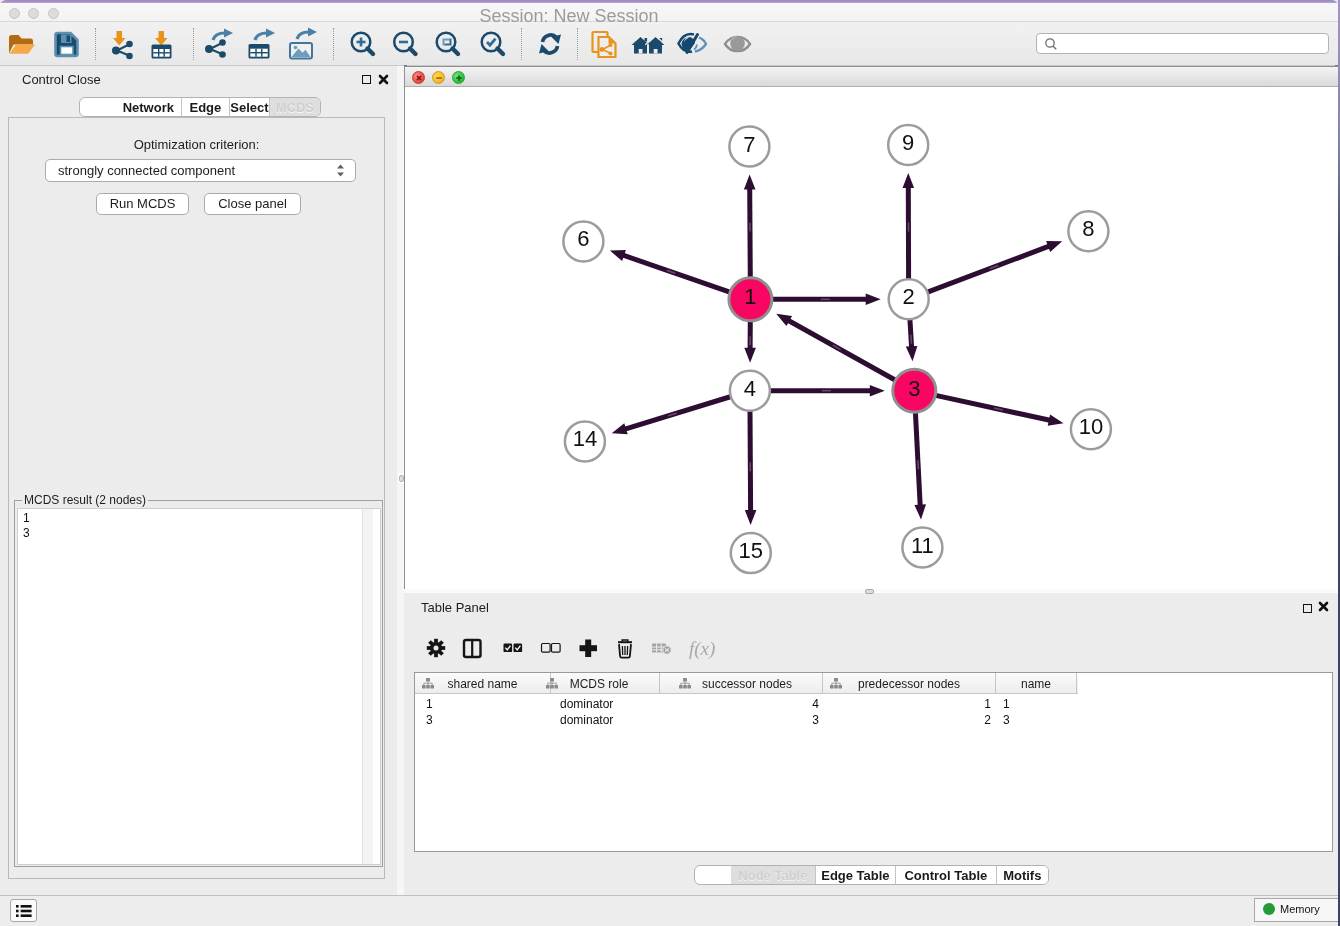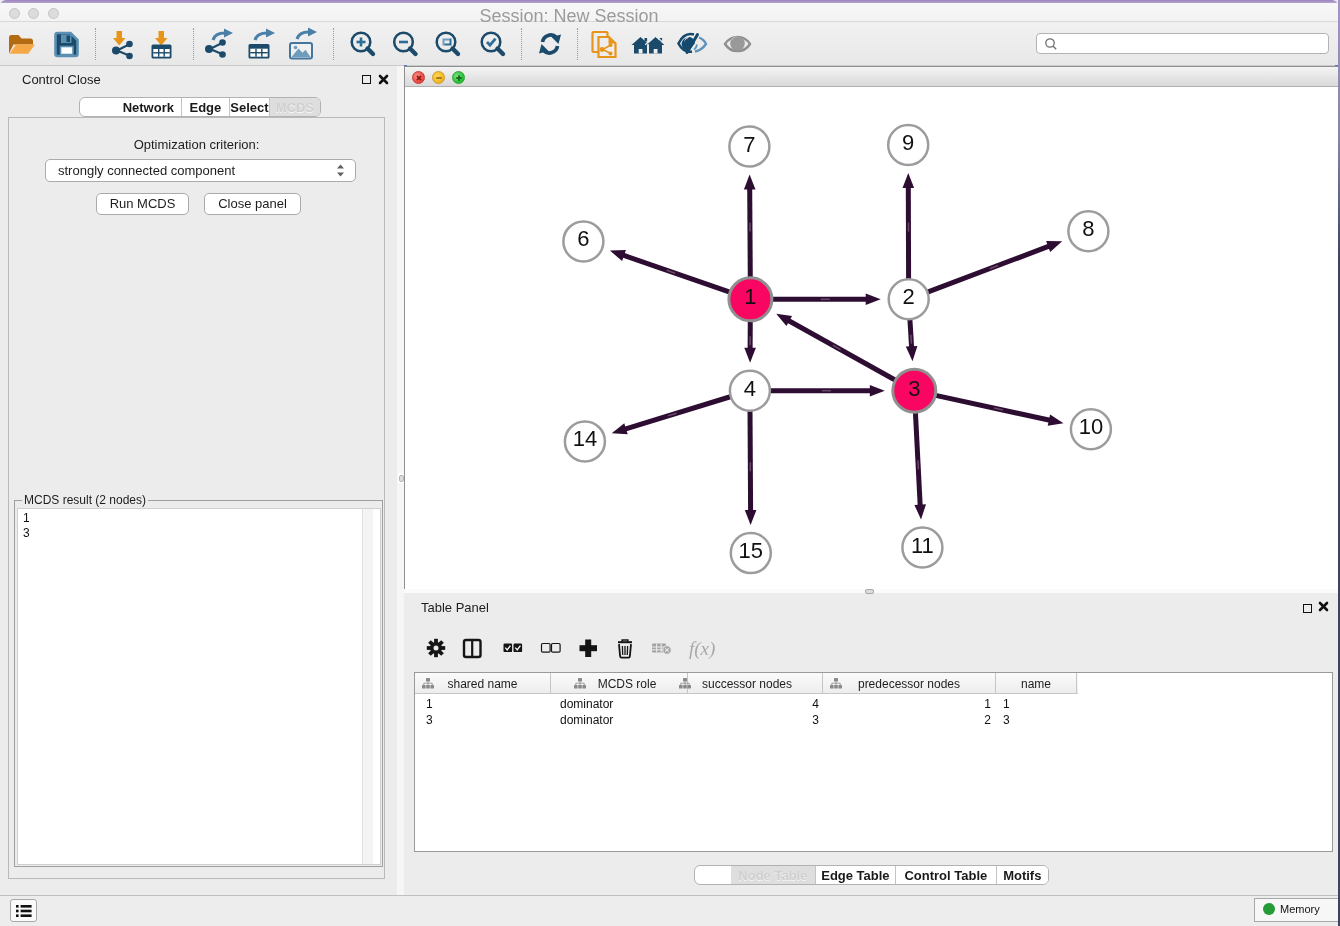--- a/index.html
+++ b/index.html
@@ -397,21 +397,21 @@
               <g fill="#8a8a8a">
                 <rect x="4" y="0" width="4" height="3.4" rx="0.5"></rect>
                 <rect x="0" y="7" width="3.6" height="3.4" rx="0.5"></rect>
                 <rect x="4.2" y="7" width="3.6" height="3.4" rx="0.5"></rect>
                 <rect x="8.4" y="7" width="3.6" height="3.4" rx="0.5"></rect>
               </g>
               <g stroke="#8a8a8a" stroke-width="0.8" fill="none">
                 <path d="M6,3.4 V5.2 M1.8,7 V5.2 H10.2 V7 M6,5.2 V7"></path>
               </g>
             </svg>shared name</div>
-          <div class="thcell" style="left:152px;width:121px"><svg width="12" height="11" viewBox="0 0 12 11" style="position:absolute;left:7px;top:5px">
+          <div class="thcell" style="left:124px;width:121px"><svg width="12" height="11" viewBox="0 0 12 11" style="position:absolute;left:7px;top:5px">
               <g fill="#8a8a8a">
                 <rect x="4" y="0" width="4" height="3.4" rx="0.5"></rect>
                 <rect x="0" y="7" width="3.6" height="3.4" rx="0.5"></rect>
                 <rect x="4.2" y="7" width="3.6" height="3.4" rx="0.5"></rect>
                 <rect x="8.4" y="7" width="3.6" height="3.4" rx="0.5"></rect>
               </g>
               <g stroke="#8a8a8a" stroke-width="0.8" fill="none">
                 <path d="M6,3.4 V5.2 M1.8,7 V5.2 H10.2 V7 M6,5.2 V7"></path>
               </g>
             </svg>MCDS role</div>

